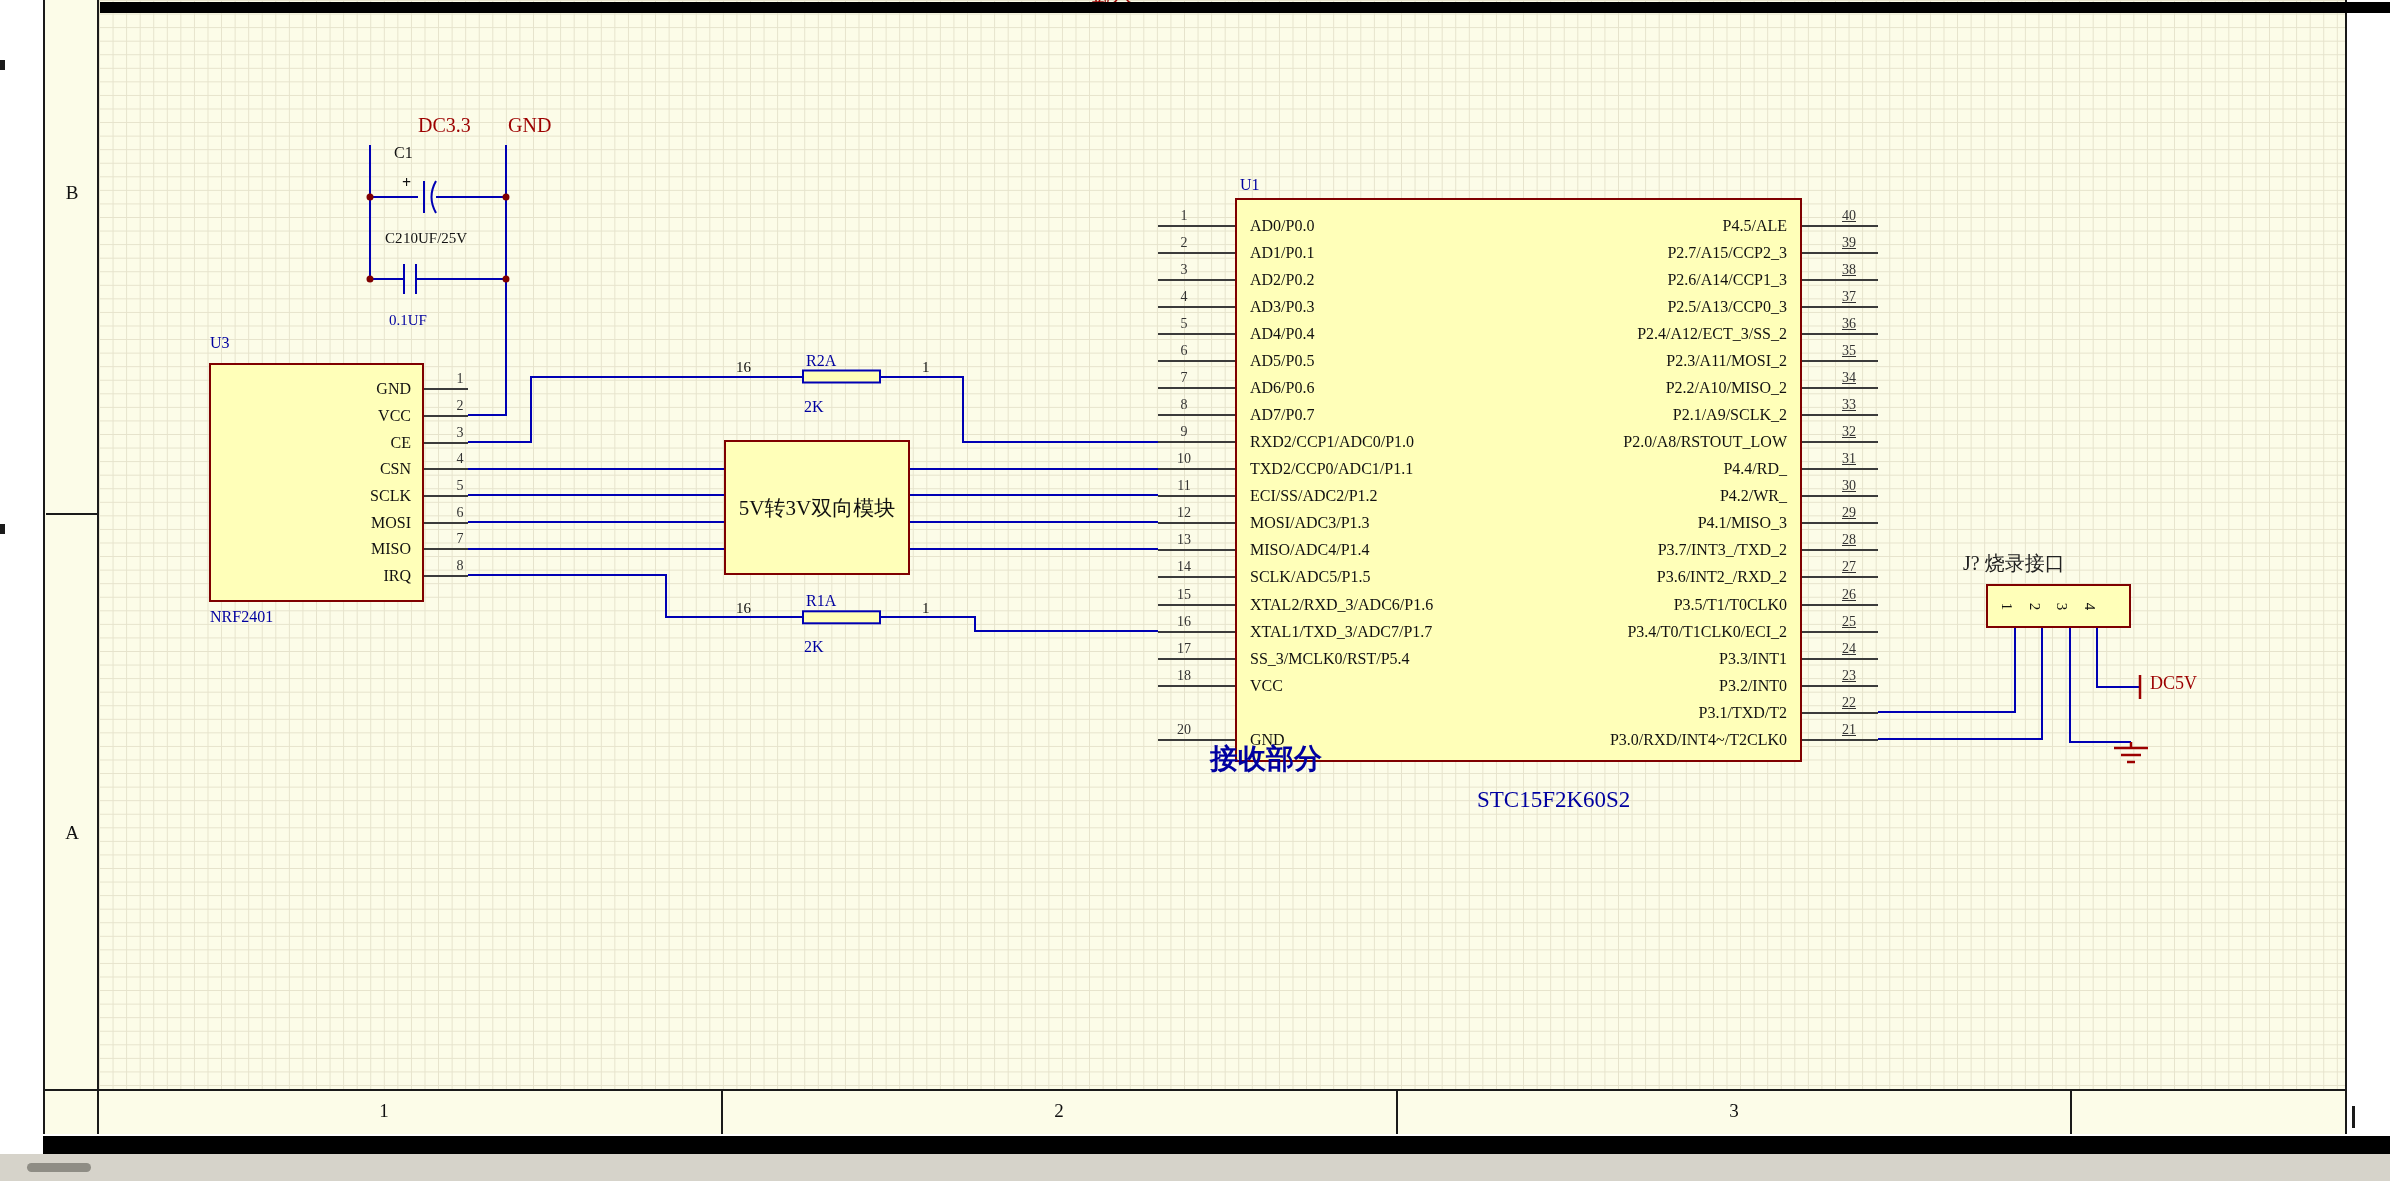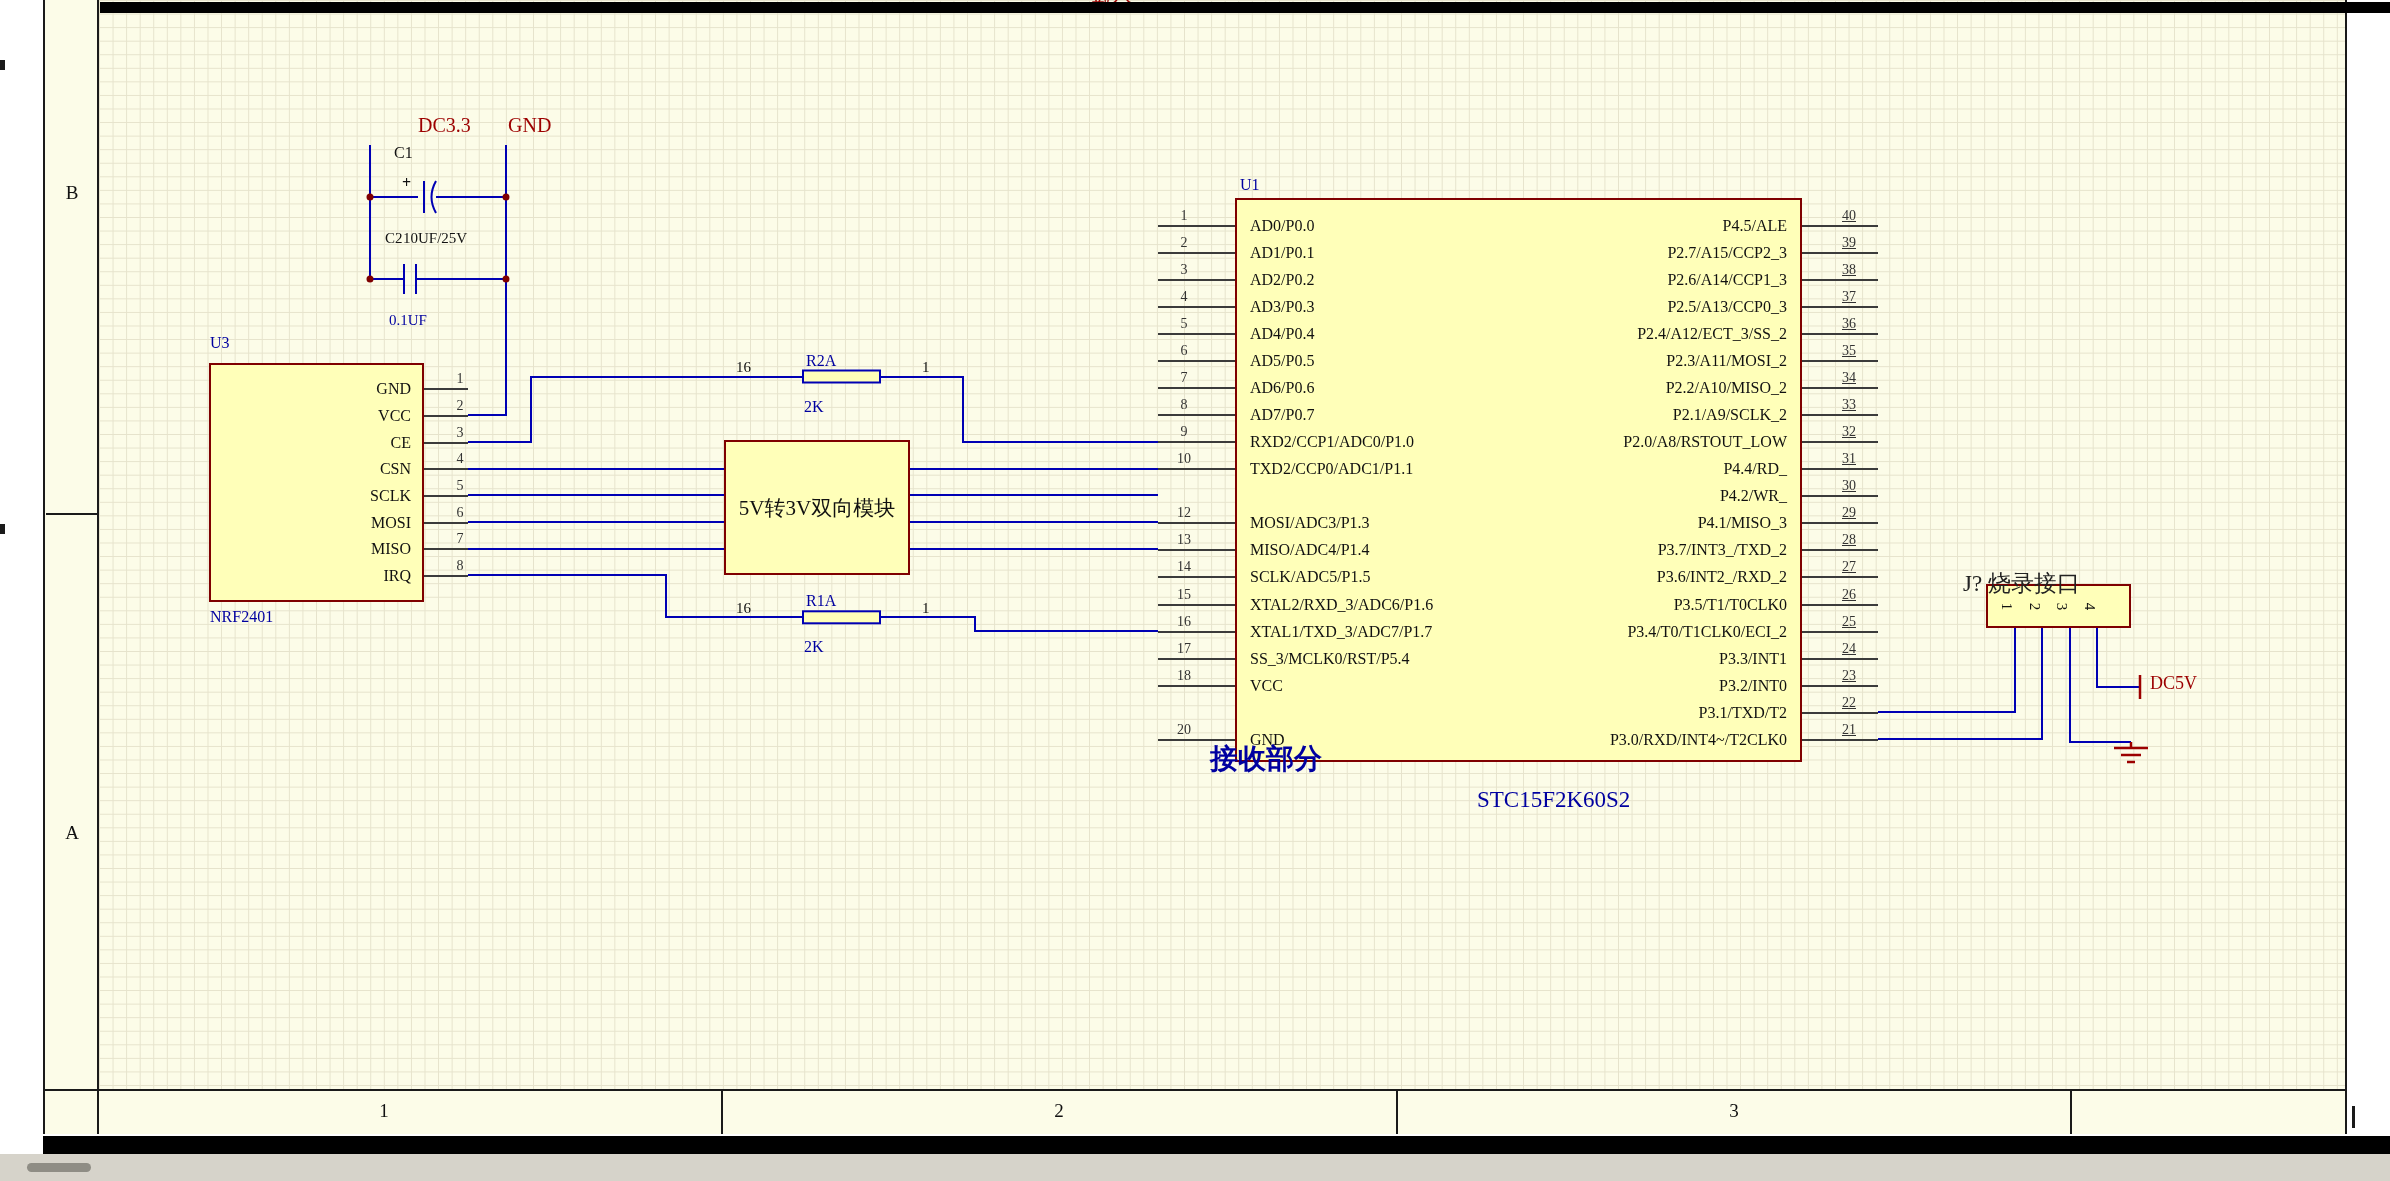--- a/index.html
+++ b/index.html
@@ -163,20 +163,25 @@
     <div class="abs prow u1lrow" style="--i: 8;">
       <span class="pnum">9</span>
       <div class="pline"></div>
       <span class="pname">RXD2/CCP1/ADC0/P1.0</span>
     </div>
     <div class="abs prow u1lrow" style="--i: 9;">
       <span class="pnum">10</span>
       <div class="pline"></div>
       <span class="pname">TXD2/CCP0/ADC1/P1.1</span>
     </div>
+    <div class="abs prow u1lrow" style="--i: 10;">
+      <span class="pnum">11</span>
+      <div class="pline"></div>
+      <span class="pname">ECI/SS/ADC2/P1.2</span>
+    </div>
     <div class="abs prow u1lrow" style="--i: 11;">
       <span class="pnum">12</span>
       <div class="pline"></div>
       <span class="pname">MOSI/ADC3/P1.3</span>
     </div>
     <div class="abs prow u1lrow" style="--i: 12;">
       <span class="pnum">13</span>
       <div class="pline"></div>
       <span class="pname">MISO/ADC4/P1.4</span>
     </div>
@@ -366,21 +371,21 @@
   <div class="abs lbl blue" style="left:210px;top:608px;font-size:16px;">NRF2401</div>
   <div class="abs lbl blue" style="left:806px;top:352px;font-size:16px;">R2A</div>
   <div class="abs lbl blue" style="left:804px;top:398px;font-size:16px;">2K</div>
   <div class="abs lbl" style="left:736px;top:359px;font-size:15px;">16</div>
   <div class="abs lbl" style="left:922px;top:359px;font-size:15px;">1</div>
   <div class="abs lbl blue" style="left:806px;top:592px;font-size:16px;">R1A</div>
   <div class="abs lbl blue" style="left:804px;top:638px;font-size:16px;">2K</div>
   <div class="abs lbl" style="left:736px;top:600px;font-size:15px;">16</div>
   <div class="abs lbl" style="left:922px;top:600px;font-size:15px;">1</div>
   <div class="abs lbl blue" style="left:1240px;top:176px;font-size:16px;">U1</div>
-  <div class="abs lbl" style="left:1963px;top:568px;font-size:23px;color:#222;">J? 烧录接口</div>
+  <div class="abs lbl" style="left:1963px;top:550px;font-size:20px;color:#222;">J? 烧录接口</div>
   <div class="abs lbl red" style="left:2150px;top:673px;font-size:18px;">DC5V</div>
   <div class="abs lbl blue" style="left:1210px;top:740px;font-size:28px;font-weight:bold;">接收部分</div>
   <div class="abs lbl blue" style="left:1477px;top:787px;font-size:23px;">STC15F2K60S2</div>
   <div class="abs lbl red" style="left:1092px;top:-10px;font-size:20px;z-index:1;">部分</div>
 
   <div id="topbar" class="abs"></div>
   <div id="botbar" class="abs"></div>
   <div id="graystrip" class="abs"></div>
   <div id="hthumb" class="abs"></div>
 

